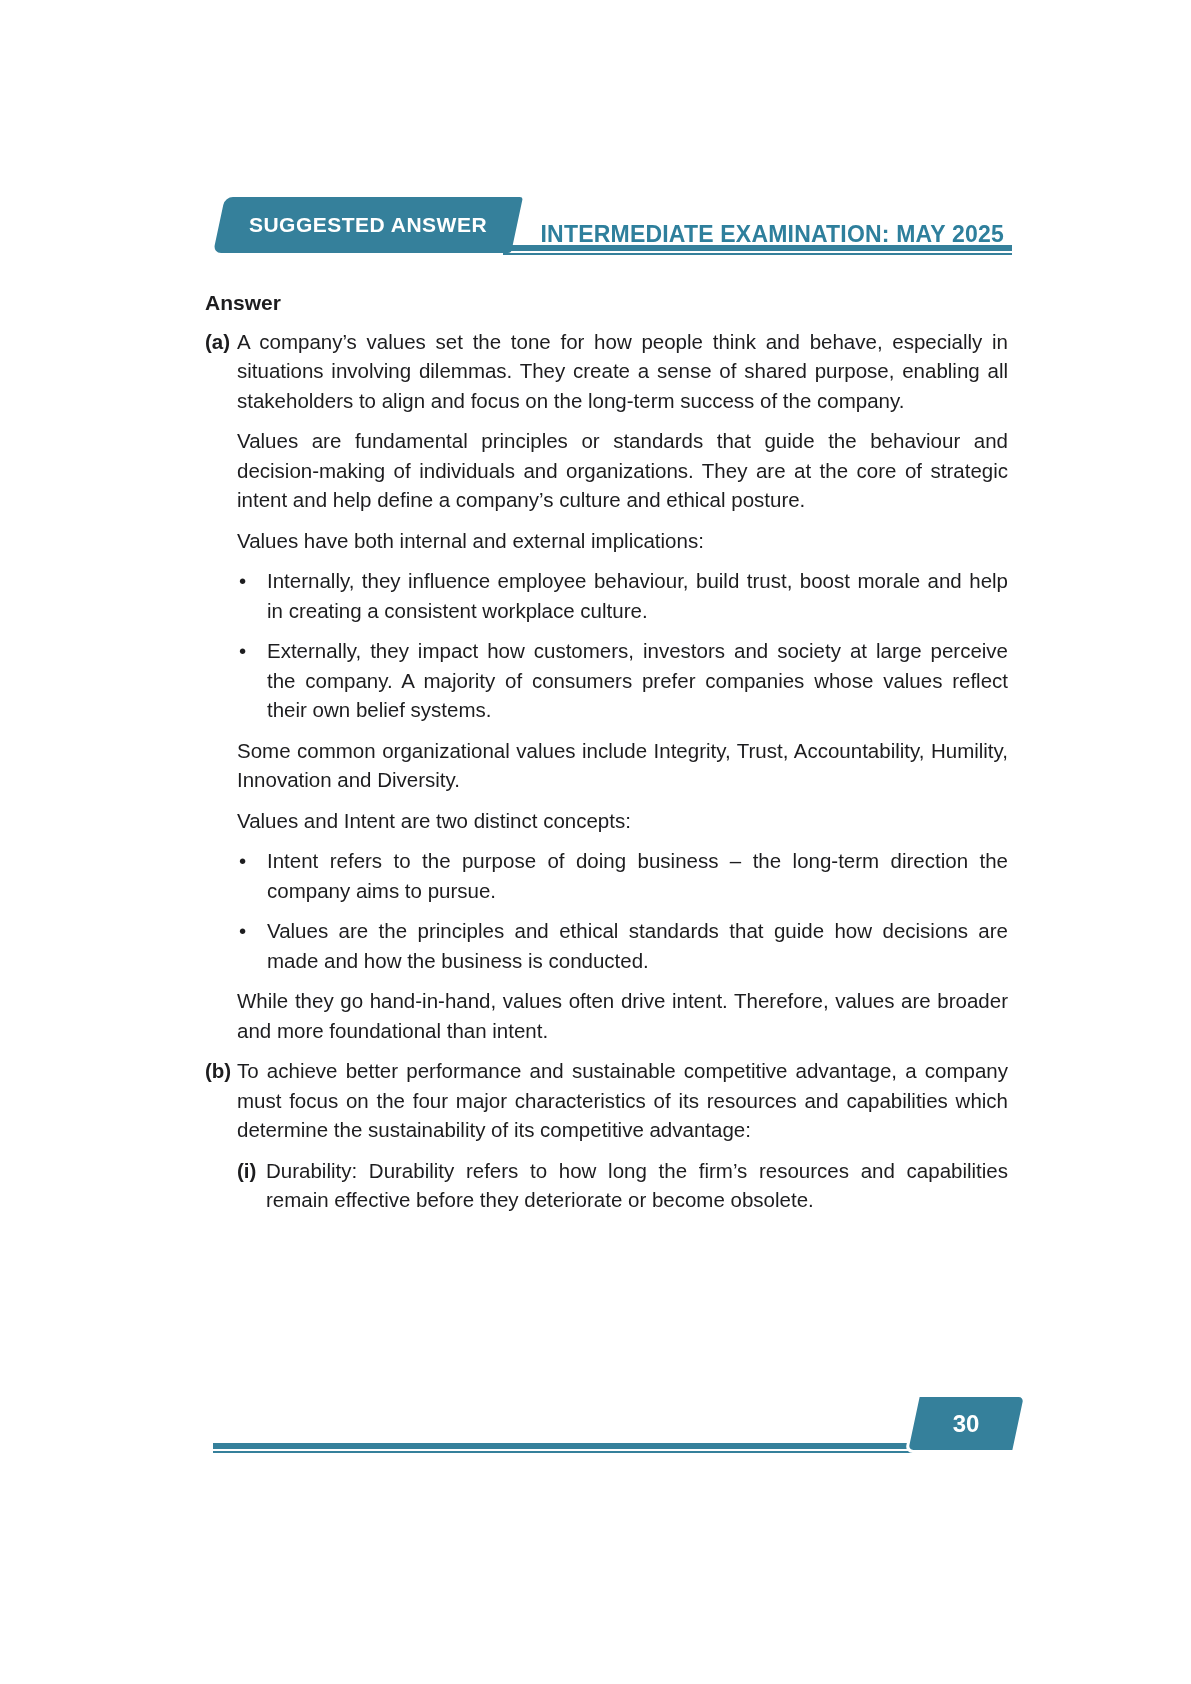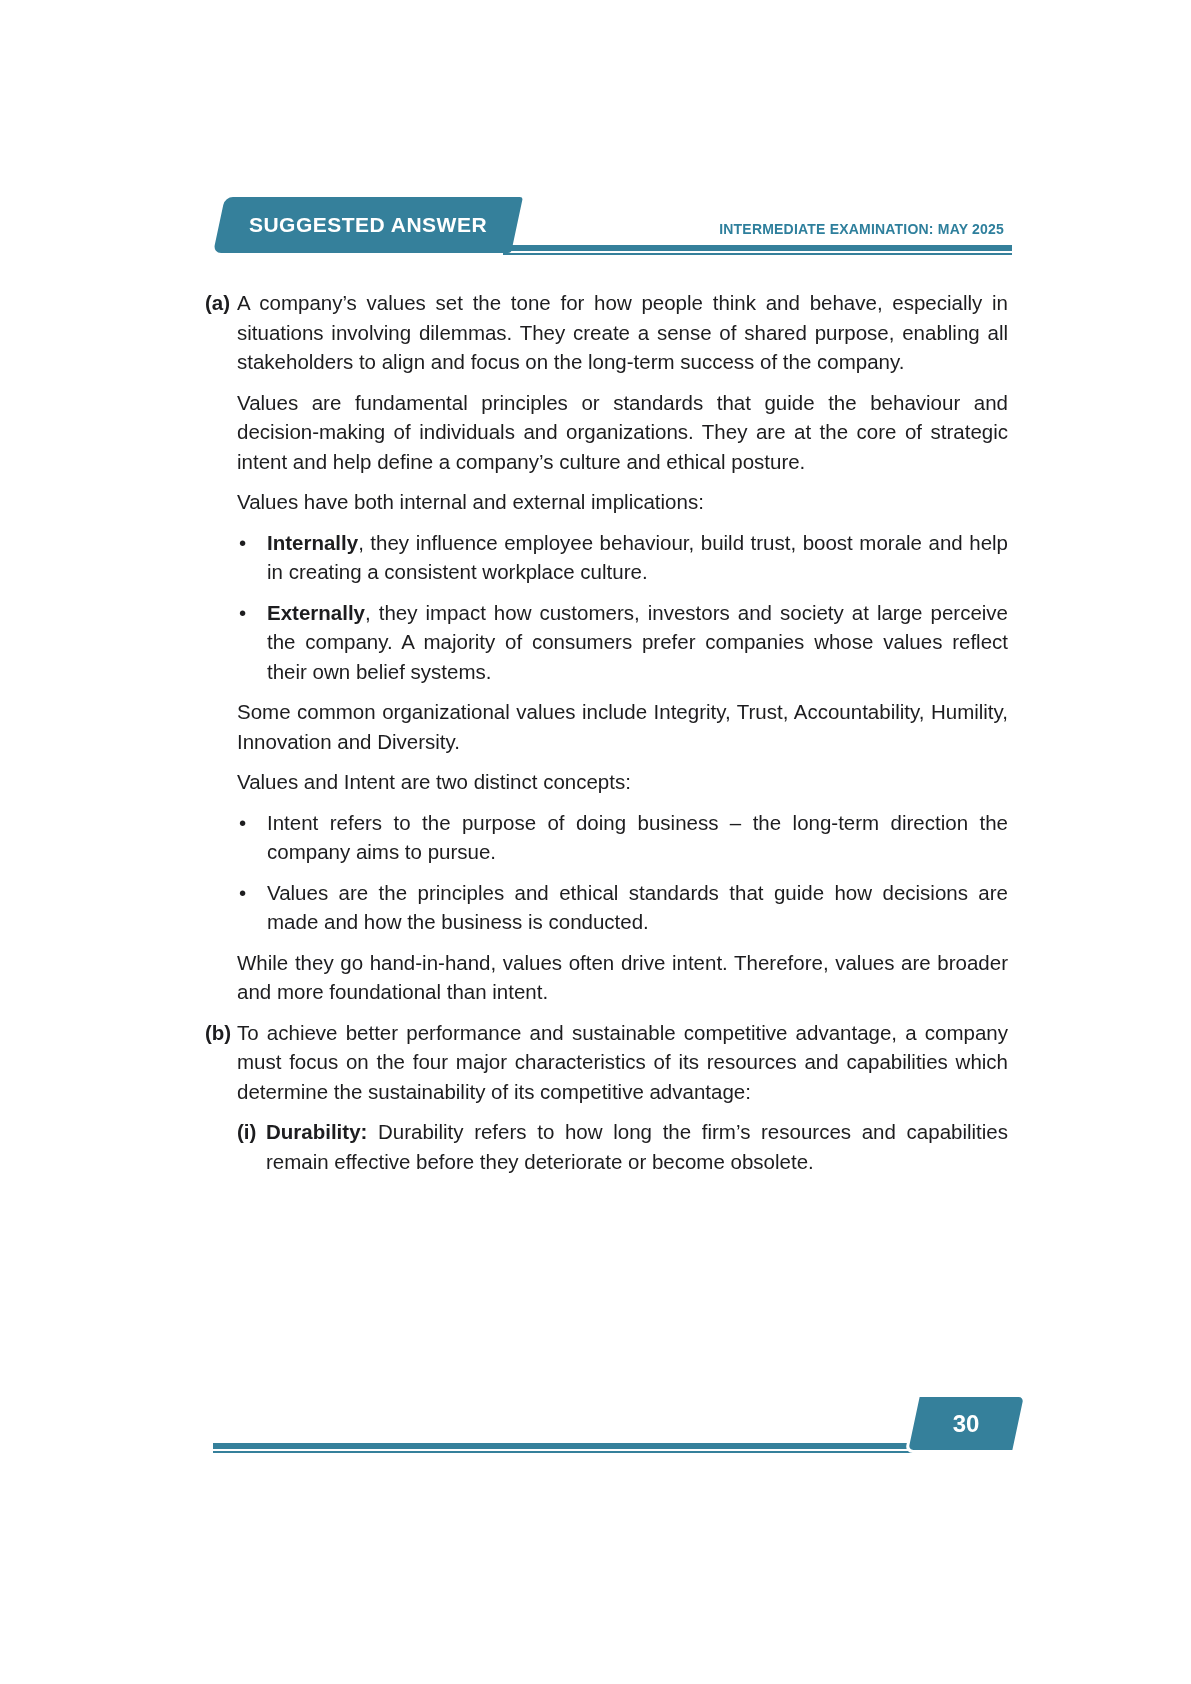--- a/index.html
+++ b/index.html
@@ -21,37 +21,37 @@
     border-radius:8px 3px 3px 8px;
   }
   .banner-text {
     position:absolute; inset:0;
     display:flex; align-items:center; justify-content:center;
     color:#ffffff; font-weight:bold; font-size:21px; letter-spacing:0.5px;
   }
   .header-title {
     position:absolute; left:520px; top:221px; width:484px;
     text-align:right;
-    font-weight:bold; font-size:14px; letter-spacing:0.2px;
+    font-weight:bold; font-size:23px; letter-spacing:0.2px;
     color:#2E7F9C;
     z-index:2;
     white-space:nowrap;
   }
   .header-rule { position:absolute; left:503px; top:245px; width:509px; z-index:1; }
   .rule-thick { height:6px; background:#35809B; }
   .rule-thin  { height:2px; background:#35809B; margin-top:2px; }
 
   
   .content {
     position:absolute; left:205px; top:288px; width:803px;
     font-size:20.5px; line-height:29.5px;
   }
   .content p { margin:0 0 11px 0; text-align:justify; }
   .answer-heading { font-weight:bold; font-size:21px; margin:0 0 9px 0; }
-  .b { font-weight:bold; }
+  .b { font-weight:normal; }
 
   .item { display:flex; align-items:flex-start; }
   .item-label { flex:none; width:32px; font-weight:bold; }
   .item-body  { flex:1; min-width:0; }
 
   .bullet { display:flex; align-items:flex-start; margin:0 0 11px 0; }
   .bullet .marker { flex:none; width:28px; padding-left:2px; }
   .bullet p { flex:1; min-width:0; margin:0; }
 
   .sub { display:flex; align-items:flex-start; margin:0 0 11px 0; }
@@ -84,20 +84,21 @@
     <div class="banner-bg"></div>
     <div class="banner-text">SUGGESTED ANSWER</div>
   </div>
   <div class="header-title">INTERMEDIATE EXAMINATION: MAY 2025</div>
   <div class="header-rule">
     <div class="rule-thick"></div>
     <div class="rule-thin"></div>
   </div>
 
   <div class="content">
+    <div class="answer-heading">Answer</div>
 
     <div class="item">
       <div class="item-label">(a)</div>
       <div class="item-body">
         <p>A company’s values set the tone for how people think and behave, especially in situations involving dilemmas. They create a sense of shared purpose, enabling all stakeholders to align and focus on the long-term success of the company.</p>
         <p>Values are fundamental principles or standards that guide the behaviour and decision-making of individuals and organizations. They are at the core of strategic intent and help define a company’s culture and ethical posture.</p>
         <p>Values have both internal and external implications:</p>
 
         <div class="bullet">
           <span class="marker">•</span>

